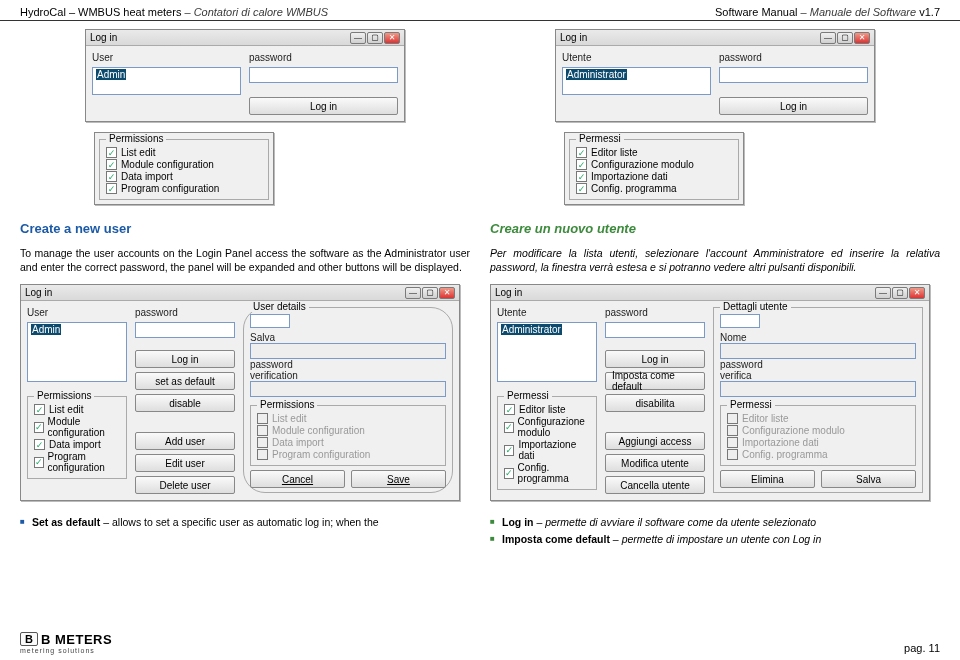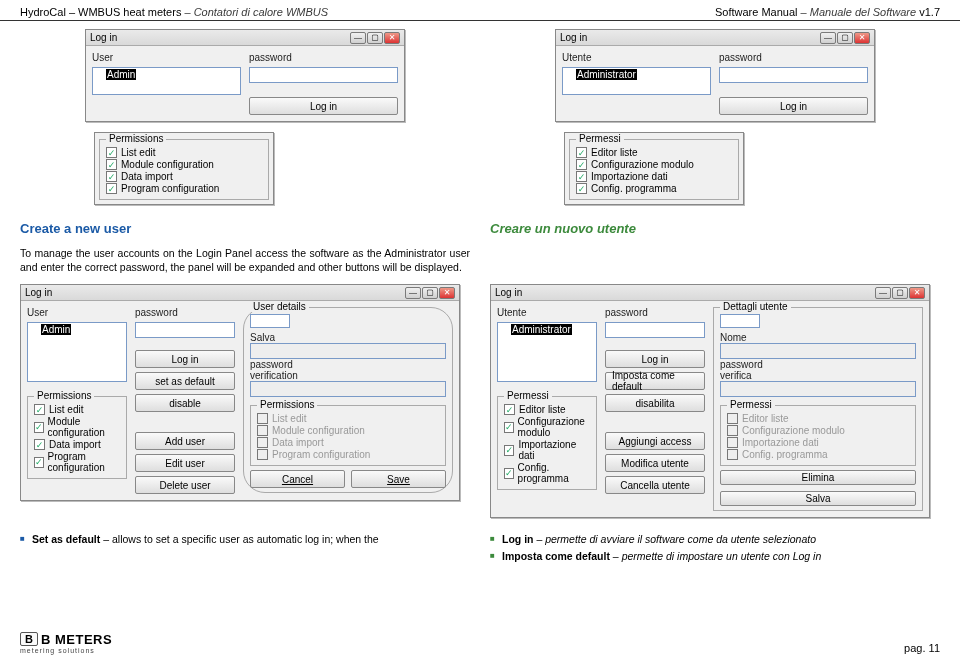--- a/index.html
+++ b/index.html
@@ -13,21 +13,21 @@
   .win { border: 1px solid #888; background: #f0f0f0; font-size: 10px; box-shadow: 1px 1px 0 #bbb; }
   .win-titlebar { display: flex; align-items: center; justify-content: space-between; background: linear-gradient(#eaeaea,#d9d9d9); border-bottom: 1px solid #aaa; padding: 1px 4px; height: 16px; }
   .win-titlebar .title { font-size: 10px; }
   .win-btns { display: flex; gap: 1px; }
   .wbtn { width: 16px; height: 12px; border: 1px solid #7a7a7a; display: flex; align-items: center; justify-content: center; font-size: 8px; line-height: 1; background: linear-gradient(#f0f0f0,#d0d0d0); border-radius: 2px; }
   .wbtn.close { background: linear-gradient(#e98,#d33); color: #fff; }
   .win-body { padding: 6px; display: flex; gap: 8px; }
   .colpane { display: flex; flex-direction: column; gap: 4px; }
   .lbl { font-size: 10px; color: #222; }
   .listbox { border: 1px solid #7a9ac7; background: #fff; height: 28px; padding: 1px 3px; font-size: 10px; }
-  .listbox .sel { background: #000000; color: #fff; padding: 0 1px; display: inline-block; margin-left: 10px; }
+  .listbox .sel { background: #0c4a6e; color: #fff; padding: 0 1px; display: inline-block; }
   .input { border: 1px solid #7a9ac7; background: #fff; height: 16px; padding: 0 3px; width: 100%; }
   .input.disabled { background: #eee; color: #888; }
   .btn { border: 1px solid #888; background: linear-gradient(#fafafa,#dedede); padding: 1px 6px; font-size: 10px; border-radius: 2px; height: 18px; display: inline-flex; align-items: center; justify-content: center; }
   .btn.full { width: 100%; }
   .group { border: 1px solid #aaa; padding: 6px 6px 4px 6px; position: relative; margin-top: 6px; }
   .group-title { position: absolute; top: -7px; left: 6px; background: #f0f0f0; padding: 0 3px; font-size: 10px; }
   .chk { display: flex; align-items: center; gap: 4px; font-size: 10px; margin: 1px 0; }
   .chk .box { width: 11px; height: 11px; border: 1px solid #777; background: #fff; display: inline-flex; align-items: center; justify-content: center; font-size: 9px; color: #2a6; }
   .chk.dis { color: #999; }
   .chk.dis .box { background: #eee; color: #bbb; }
@@ -172,20 +172,21 @@
 
 <div class="row" style="margin-top: 12px;">
   <div class="col">
     <div class="section-heading en-head">Create a new user</div>
     <div style="height:6px"></div>
     <div class="bodytext">To manage the user accounts on the Login Panel access the software as the Administrator user and enter the correct password, the panel will be expanded and other buttons will be displayed.</div>
   </div>
   <div class="col">
     <div class="section-heading it-head">Creare un nuovo utente</div>
     <div style="height:6px"></div>
+    <div class="bodytext italic">Per modificare la lista utenti, selezionare l'account Amministratore ed inserire la relativa password, la finestra verrà estesa e si potranno vedere altri pulsanti disponibili.</div>
   </div>
 </div>
 
 <div class="row">
 
   <div class="col">
     <div class="win" style="width:440px;">
       <div class="win-titlebar">
         <span class="title">Log in</span>
         <div class="win-btns">
@@ -340,21 +341,21 @@
                   </div>
               <div class="chk dis">
                     <span class="box"></span>
                     <span>Importazione dati</span>
                   </div>
               <div class="chk dis">
                     <span class="box"></span>
                     <span>Config. programma</span>
                   </div>
             </div>
-            <div class="btnrow" style="margin-top:4px;flex-direction:column;">
+            <div class="btnrow" style="margin-top:4px;">
               <div class="btn flex1">Elimina</div>
               <div class="btn flex1">Salva</div>
             </div>
           </div>
         </div>
       </div>
     </div>
   </div>
 </div>
 

